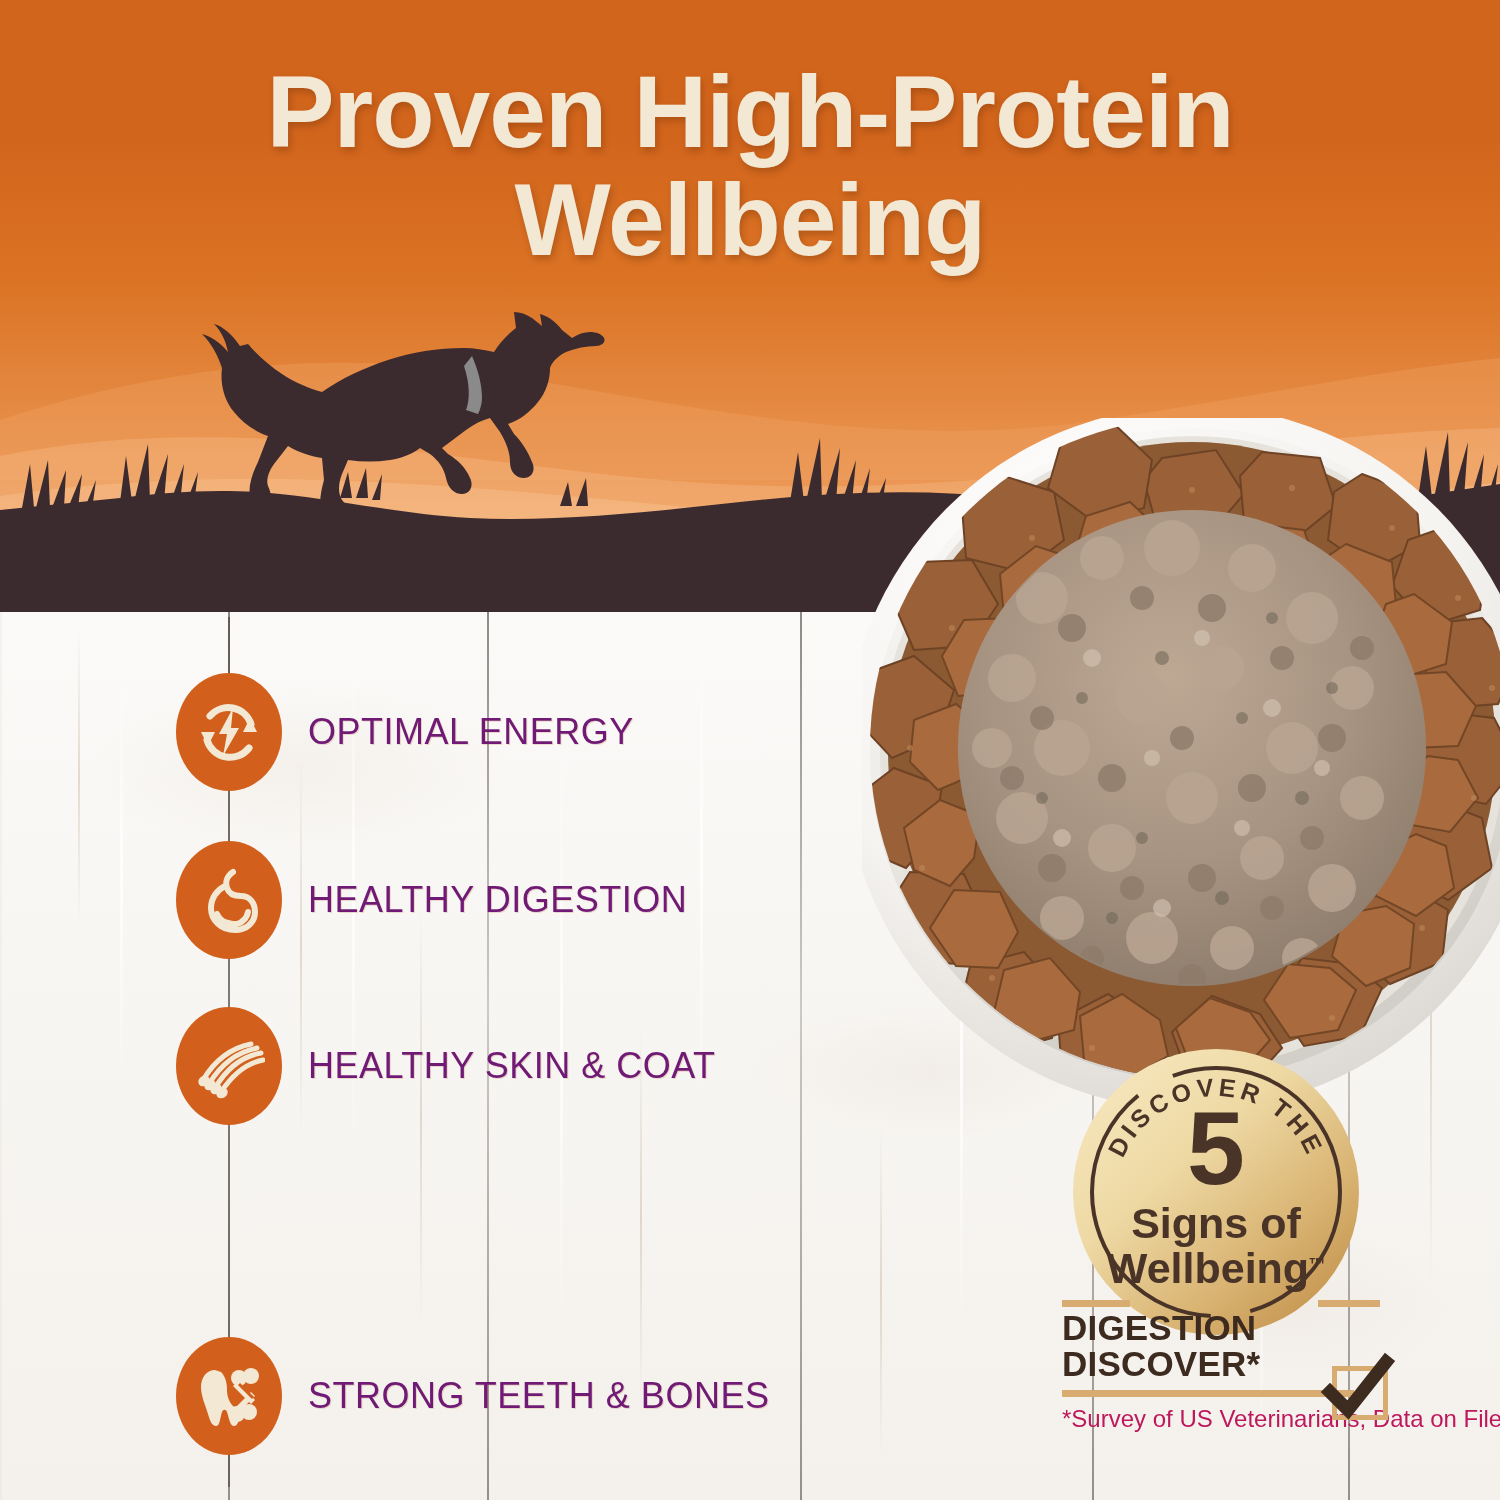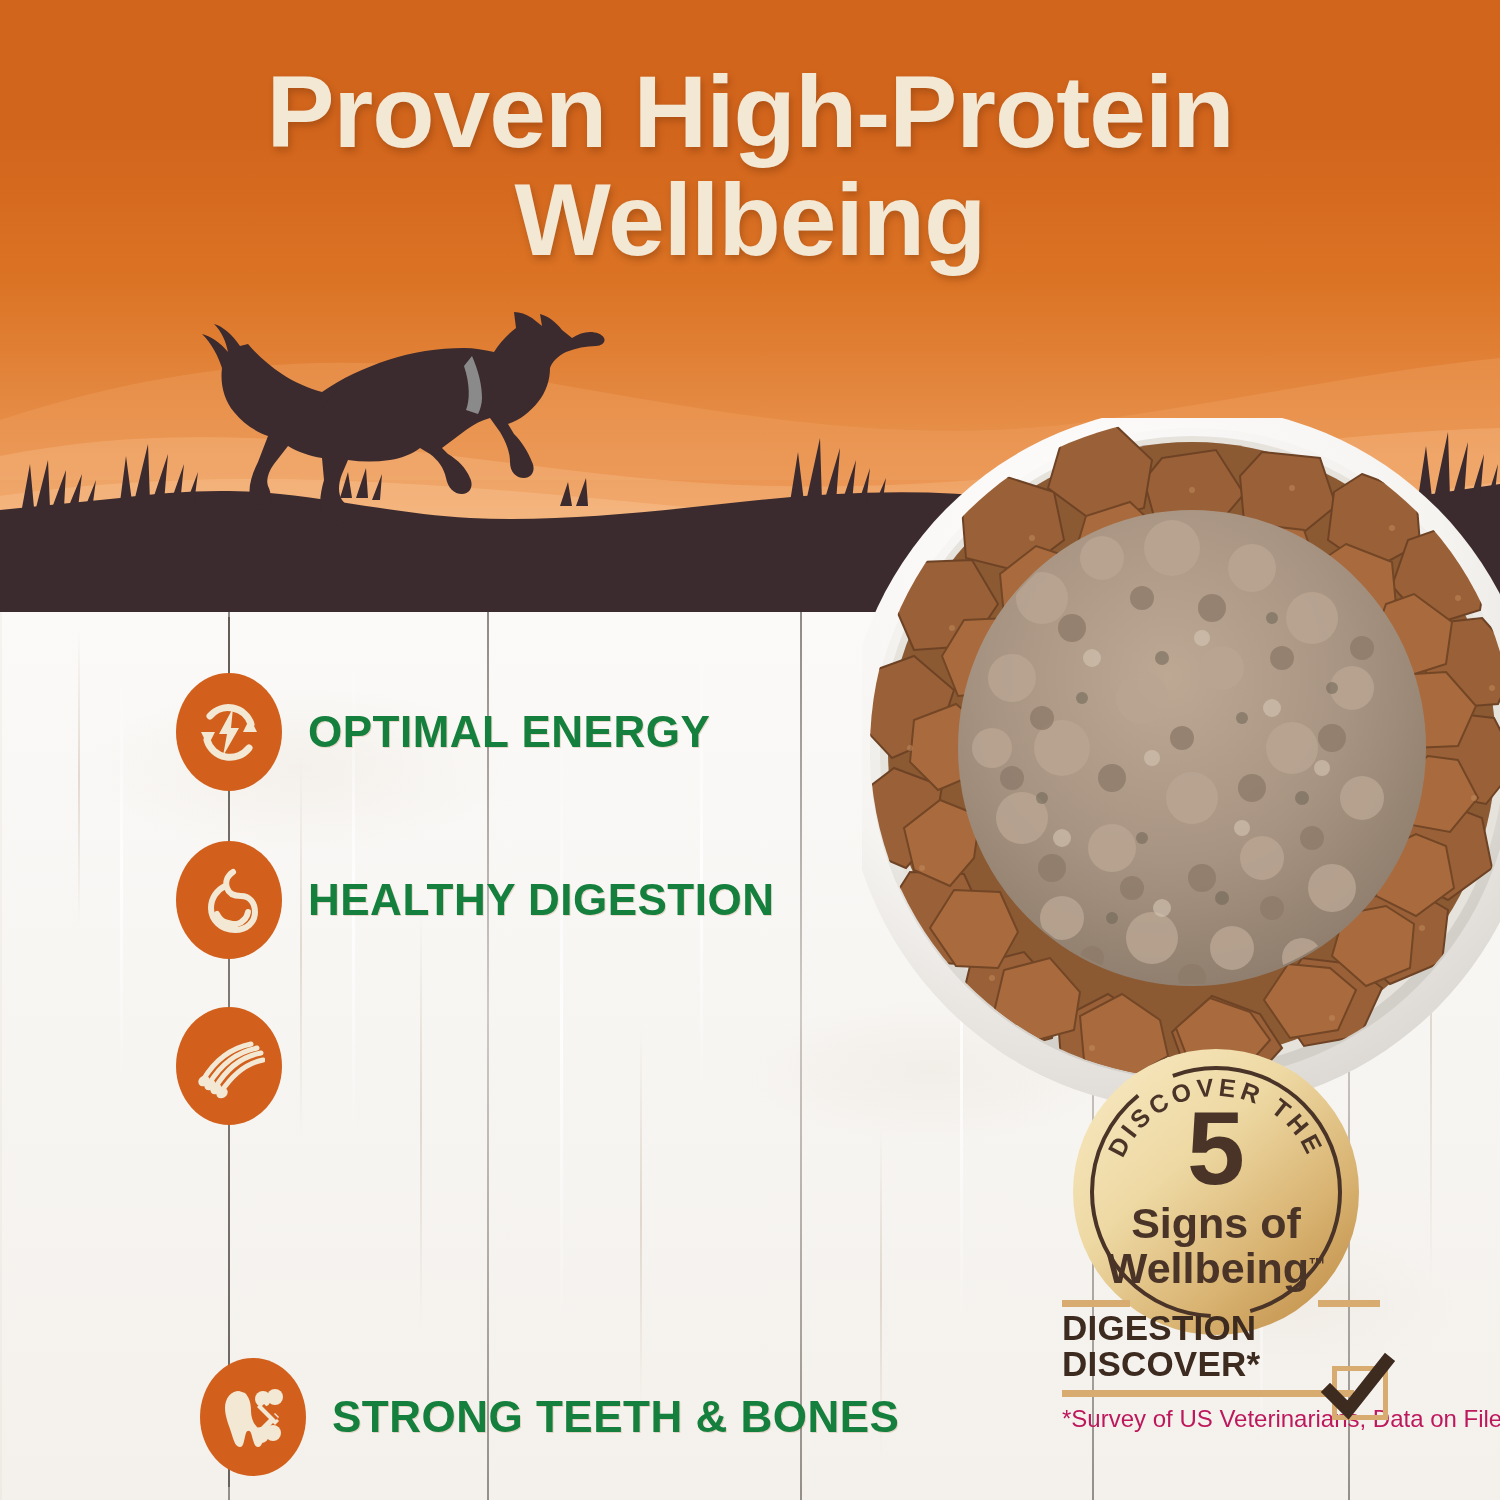--- a/index.html
+++ b/index.html
@@ -81,21 +81,21 @@
   }
   .bicon {
     width:106px; height:118px; border-radius:50%;
     background:#D2601C;
     display:flex; align-items:center; justify-content:center;
     flex:0 0 auto;
     margin-left:176px;
   }
   .bicon svg { display:block; width:72px; height:72px; }
   .blabel {
-    color:#15803d; font-weight:bold; font-size:44px; letter-spacing:.5px;
+    color:#701a75; font-weight:normal; font-size:36px; letter-spacing:.5px;
     white-space:nowrap; text-shadow:1px 1px 0 rgba(160,70,15,.18);
   }
 
   
   .bowl-wrap { position:absolute; left:862px; top:418px; width:660px; height:800px; z-index:7; }
 
   
   .seal {
     position:absolute; left:1072px; top:1048px; width:288px; height:288px; z-index:9;
   }
@@ -267,24 +267,25 @@
             <path d="M28,62 C40,44 54,33 70,30"></path>
           </g>
           <g fill="#F2E8D4">
             <ellipse cx="11" cy="51" rx="6" ry="5" transform="rotate(-32 11 51)"></ellipse>
             <ellipse cx="17" cy="55" rx="6" ry="5" transform="rotate(-32 17 55)"></ellipse>
             <ellipse cx="23" cy="59" rx="6" ry="5" transform="rotate(-32 23 59)"></ellipse>
             <ellipse cx="29" cy="63" rx="6" ry="5" transform="rotate(-32 29 63)"></ellipse>
           </g>
         </svg>
       </div>
-    </div>
-
-
-    <div class="brow" style="top:751px;padding-left:24px;">
+      <div class="blabel">HEALTHY SKIN &amp; COAT</div>
+    </div>
+
+
+    <div class="brow" style="top:730px;">
       <div class="bicon">
         <svg viewBox="0 0 72 72">
           <path d="M22,10 C14,10 8,17 8,27 C8,36 12,44 15,54 C17,61 19,66 23,66
                    C27,66 27,58 29,52 C30,49 33,49 34,52 C36,58 37,66 41,66
                    C45,66 46,60 47,53 L40,46 C36,42 34,36 34,30 C34,22 32,16 28,12 Z" fill="#F2E8D4"></path>
           <g fill="#F2E8D4">
             <path d="M44,22 L62,40 L58,44 L40,26 Z"></path>
             <circle cx="46" cy="18" r="8"></circle>
             <circle cx="58" cy="16" r="8"></circle>
             <circle cx="56" cy="52" r="8"></circle>

